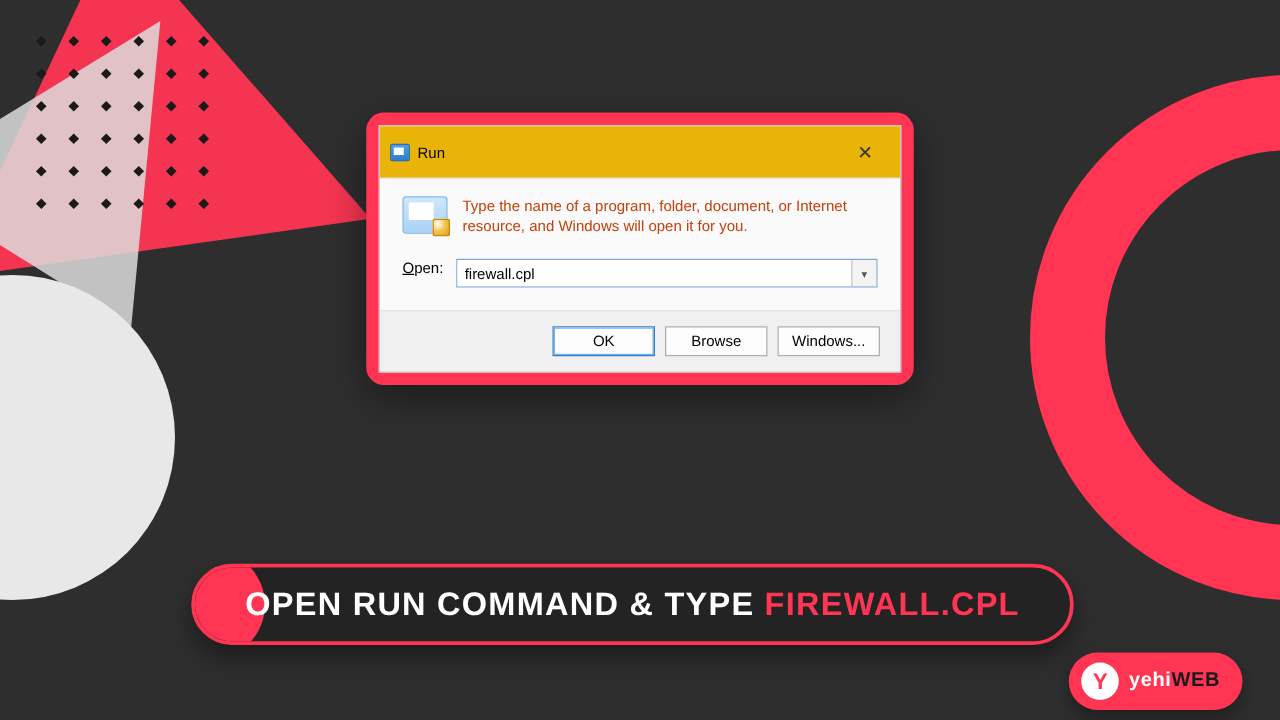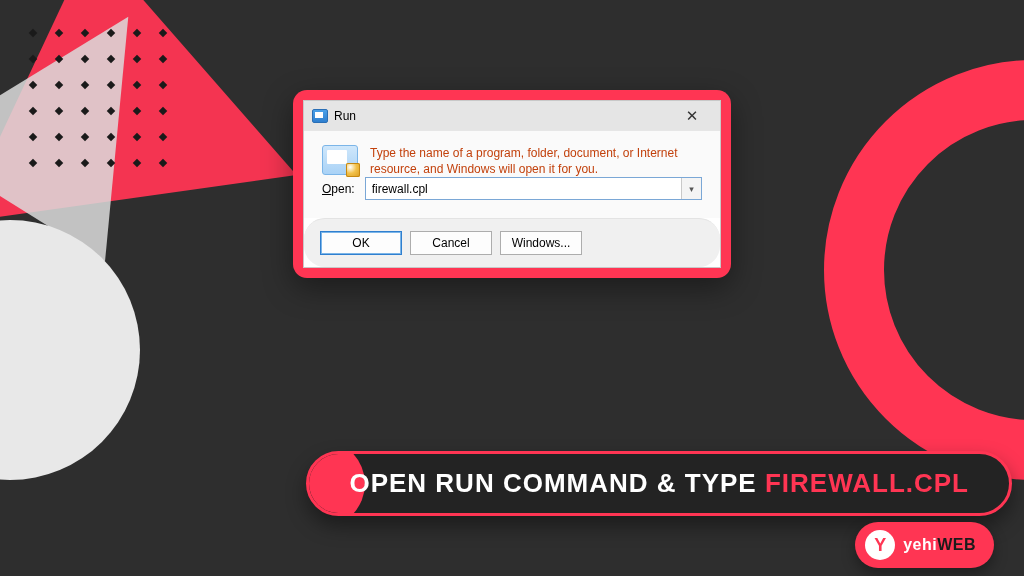--- a/index.html
+++ b/index.html
@@ -70,23 +70,23 @@
   .dialog {
     width: 100%;
     background: #ffffff;
     border: 1px solid #c8c8c8;
     font-size: 12px;
     color: #000;
   }
   .titlebar {
     display: flex;
     align-items: center;
-    height: 30px;
+    height: 42px;
     padding: 0 8px;
-    background: #e5e5e5;
+    background: #eab308;
     border-bottom: 1px solid #e6e6e6;
   }
   .titlebar .run-glyph {
     width: 16px; height: 14px; margin-right: 6px;
     background: linear-gradient(#4aa0e8, #2f7fcf);
     border: 1px solid #2a6fb6;
     border-radius: 2px;
     position: relative;
   }
   .titlebar .run-glyph::after {
@@ -124,21 +124,22 @@
     content: "";
     position: absolute; right: -3px; bottom: -3px;
     width: 14px; height: 14px;
     background: radial-gradient(circle at 30% 30%, #fff, #f2c14a 45%, #d89a1c);
     border-radius: 2px;
     box-shadow: 0 0 0 1px #c7880f inset;
   }
   .prompt-text { font-size: 12px; line-height: 1.35; color: #c2410c; }
 
   .open-row {
-    display: flex; align-items: center; gap: 10px;
+    display: flex; gap: 10px;
+    margin-top: 18px;
   }
   .open-label { font-size: 12px; color: #000; }
   .open-label::first-letter { text-decoration: underline; }
   .combo {
     flex: 1;
     display: flex;
     border: 1px solid #7aa7d6;
     background: #fff;
     height: 23px;
   }
@@ -150,38 +151,37 @@
   .combo .chev {
     width: 20px; border-left: 1px solid #c9c9c9;
     display: flex; align-items: center; justify-content: center;
     background: #f4f4f4;
     font-size: 9px; color: #555;
   }
 
   .footer {
     background: #f0f0f0;
     padding: 12px 16px;
-    display: flex; justify-content: flex-start; gap: 8px;
+    display: flex; justify-content: flex-end; gap: 8px;
     border-top: 1px solid #e3e3e3;
-    border-radius: 21px;
   }
   .win-btn {
     min-width: 82px; height: 24px;
     font-size: 12px;
     background: #fdfdfd;
     border: 1px solid #adadad;
     cursor: default;
   }
   .win-btn.primary { border: 1px solid #2f7fcf; box-shadow: 0 0 0 1px #7bb5e8 inset; }
 
   
   .caption-wrap {
     position: absolute;
     left: 0; right: 12px; bottom: 60px;
-    display: flex; justify-content: flex-end; margin-top: 46px;
+    display: flex; justify-content: center; margin-top: 46px;
   }
   .caption {
     display: flex; align-items: center;
     background: #232323;
     border: 3px solid #ff3553;
     border-radius: 44px;
     padding: 14px 40px;
     box-shadow: 0 10px 20px rgba(0,0,0,0.4);
     position: relative;
     overflow: hidden;
@@ -291,21 +291,21 @@
       <div class="open-row">
         <span class="open-label">Open:</span>
         <div class="combo">
           <input type="text" value="firewall.cpl" style="">
           <span class="chev">▾</span>
         </div>
       </div>
     </div>
     <div class="footer">
       <button class="win-btn primary">OK</button>
-      <button class="win-btn">Cancel</button>
+      <button class="win-btn">Browse</button>
       <button class="win-btn">Windows...</button>
     </div>
   </div>
 </div>
 
 <div class="caption-wrap">
   <div class="caption">
     <span class="caption-text">
       <span>OPEN RUN COMMAND &amp; TYPE </span><span class="hl">FIREWALL.CPL</span>
     </span>

